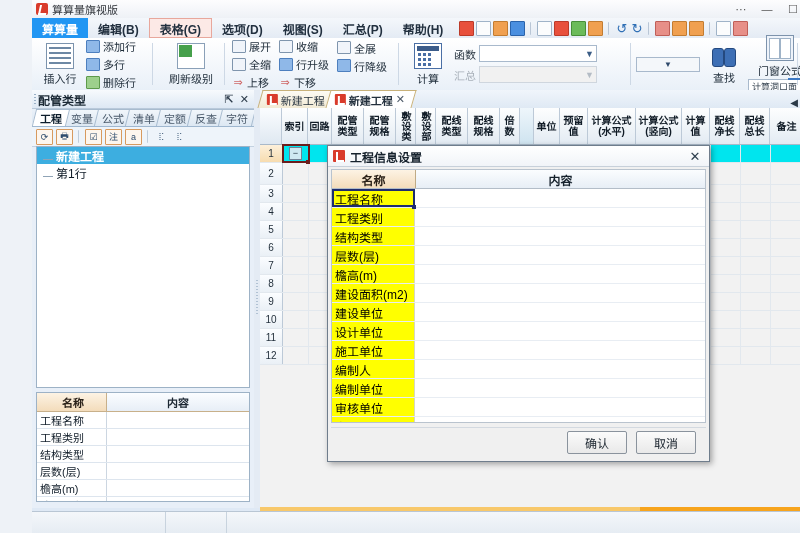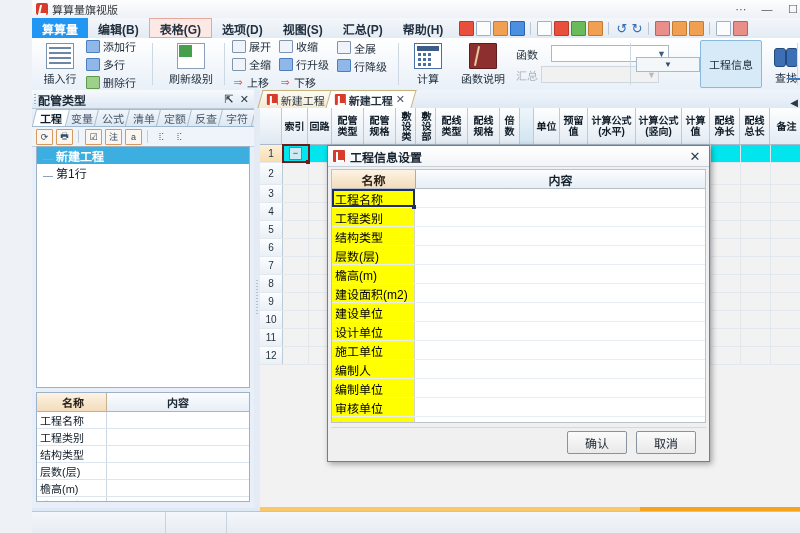--- a/index.html
+++ b/index.html
@@ -391,50 +391,42 @@
           </div>
       </div>
     </div>
     <div class="rsep" style="left:366px;"></div>
 
     <div class="rgroup" style="left:372px;">
       <div class="big-btn">
         <span class="ico calc"></span>
         <span class="lbl">计算</span>
       </div>
-      <div class="big-btn wide">
-        <span class="ico book"></span>
-        <span class="lbl">函数说明</span>
-      </div>
       <div style="display:flex;flex-direction:column;gap:4px;margin-left:2px;">
-        <div style="display:flex;align-items:flex-end;gap:13px;">
+        <div style="display:flex;align-items:flex-end;gap:3px;">
           <span class="lblsm">函数</span>
           <div class="combo" style="width:118px;">
             <span class="cv"></span>
             <span class="caret">▼</span>
           </div>
         </div>
         <div style="display:flex;align-items:center;gap:3px;">
           <span class="lblsm dis">汇总</span>
           <div class="combo dis" style="width:118px;">
             <span class="cv"></span>
             <span class="caret dis">▼</span>
           </div>
         </div>
       </div>
     </div>
     <div class="rsep" style="left:598px;"></div>
 
     <div class="rgroup" style="left:604px;">
       <div style="display:flex;flex-direction:column;align-items:center;gap:1px;">
         <div class="dropbar">▼</div>
-      </div>
-      <div class="big-btn wide ribbon-btn-sel" style="width:60px;height:46px;justify-content:center;">
-
-        <span class="lbl">工程信息</span>
       </div>
       <div class="big-btn" style="width:48px;">
         <span class="ico binoc"></span>
         <span class="lbl">查找</span>
       </div>
       <div style="display:flex;flex-direction:column;align-items:center;gap:1px;">
         <div class="big-btn wide" style="width:64px;">
           <span class="ico window"></span>
           <span class="lbl">门窗公式</span>
         </div>

